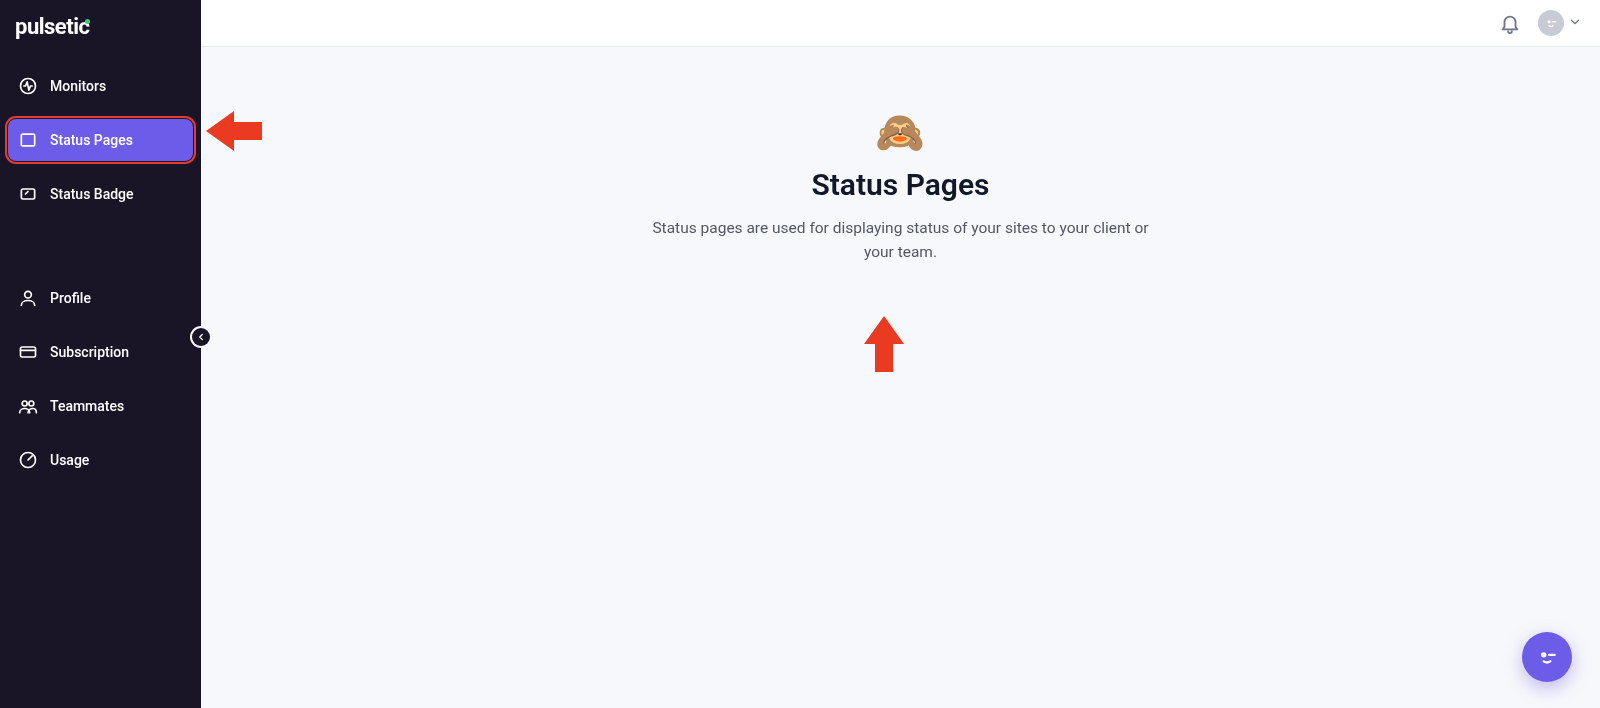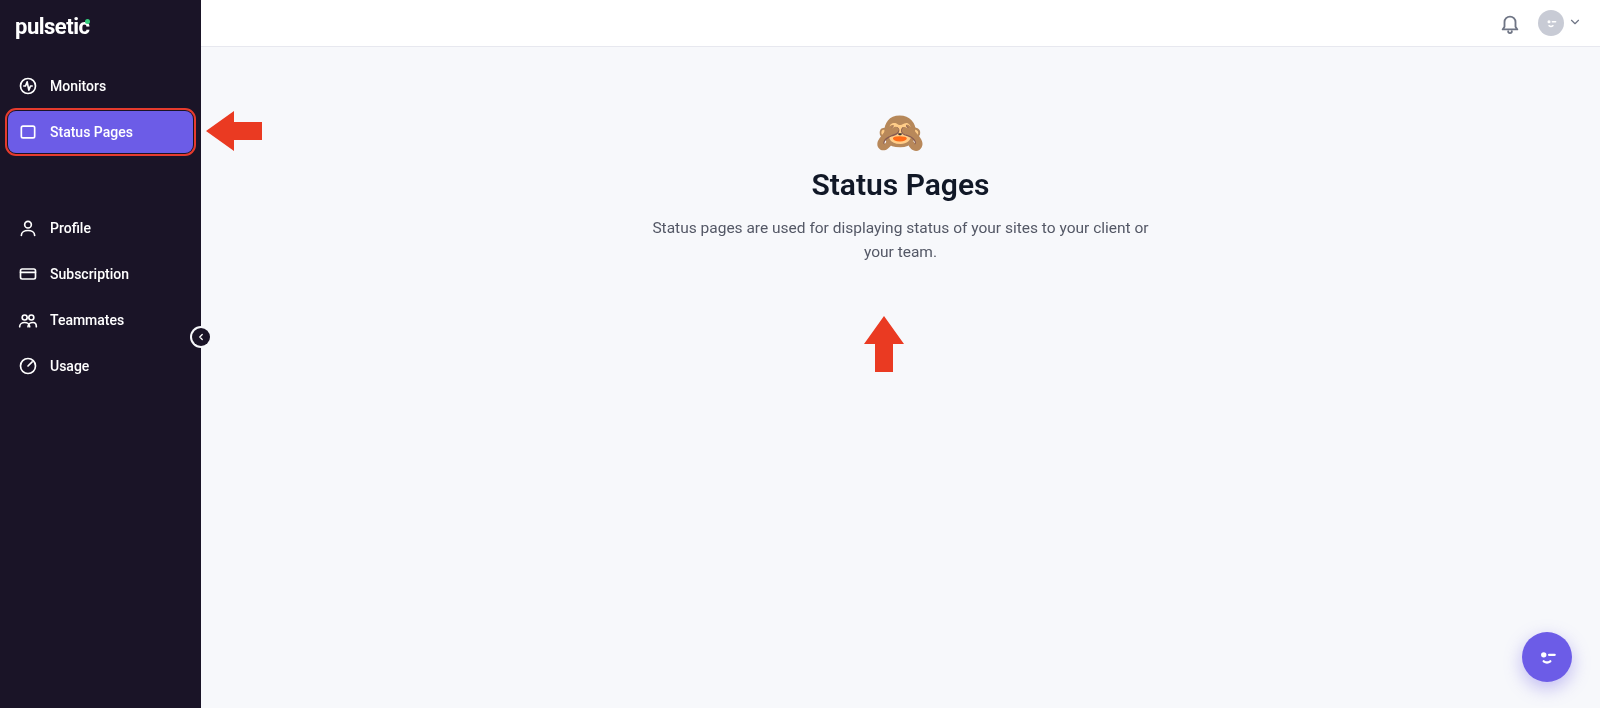--- a/index.html
+++ b/index.html
@@ -48,21 +48,21 @@
   .nav-item {
     display: flex;
     align-items: center;
     gap: 12px;
     padding: 11px 10px;
     border-radius: 8px;
     font-size: 14px;
     font-weight: 500;
     cursor: pointer;
     color: #ffffff;
-    margin-bottom: 4px;
+    margin-bottom: 12px;
   }
   .nav-item.active {
     background: #6c5ce7;
     outline: 2px solid #e63b2d;
     outline-offset: 1px;
   }
   .nav-item .icn {
     width: 20px; height: 20px;
     display: inline-flex; align-items:center; justify-content:center;
     flex-shrink:0;
@@ -194,20 +194,29 @@
 
       <div class="nav-item active">
         <span class="icn">
           <svg width="20" height="20" viewBox="0 0 24 24" fill="none" stroke-width="2" stroke-linecap="round" stroke-linejoin="round">
               <rect x="4" y="5" width="16" height="14" rx="2"></rect>
             </svg>
         </span>
         <span>Status Pages</span>
       </div>
 
+      <div class="nav-item">
+        <span class="icn">
+          <svg width="20" height="20" viewBox="0 0 24 24" fill="none" stroke-width="2" stroke-linecap="round" stroke-linejoin="round">
+              <rect x="4" y="6" width="16" height="12" rx="2"></rect>
+              <path d="M9 12l3-3"></path>
+            </svg>
+        </span>
+        <span>Status Badge</span>
+      </div>
     </div>
 
     <div class="nav-group second">
       <div class="nav-item">
         <span class="icn">
           <svg width="20" height="20" viewBox="0 0 24 24" fill="none" stroke-width="2" stroke-linecap="round" stroke-linejoin="round">
               <circle cx="12" cy="8" r="4"></circle>
               <path d="M4 21c0-4 4-6 8-6s8 2 8 6"></path>
             </svg>
         </span>

